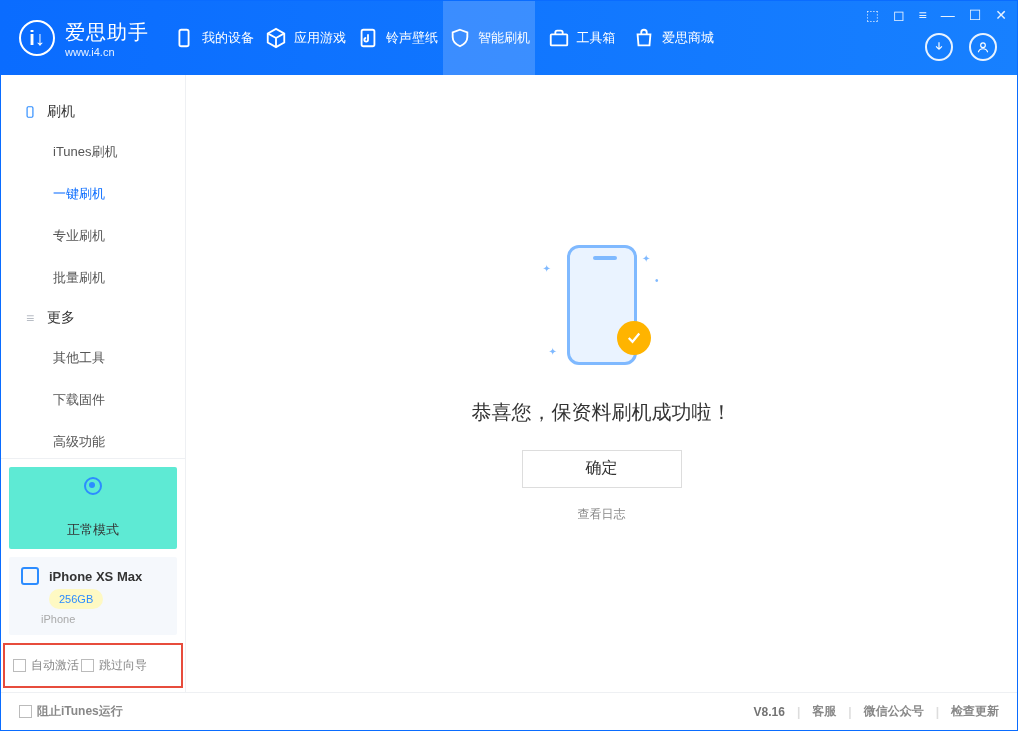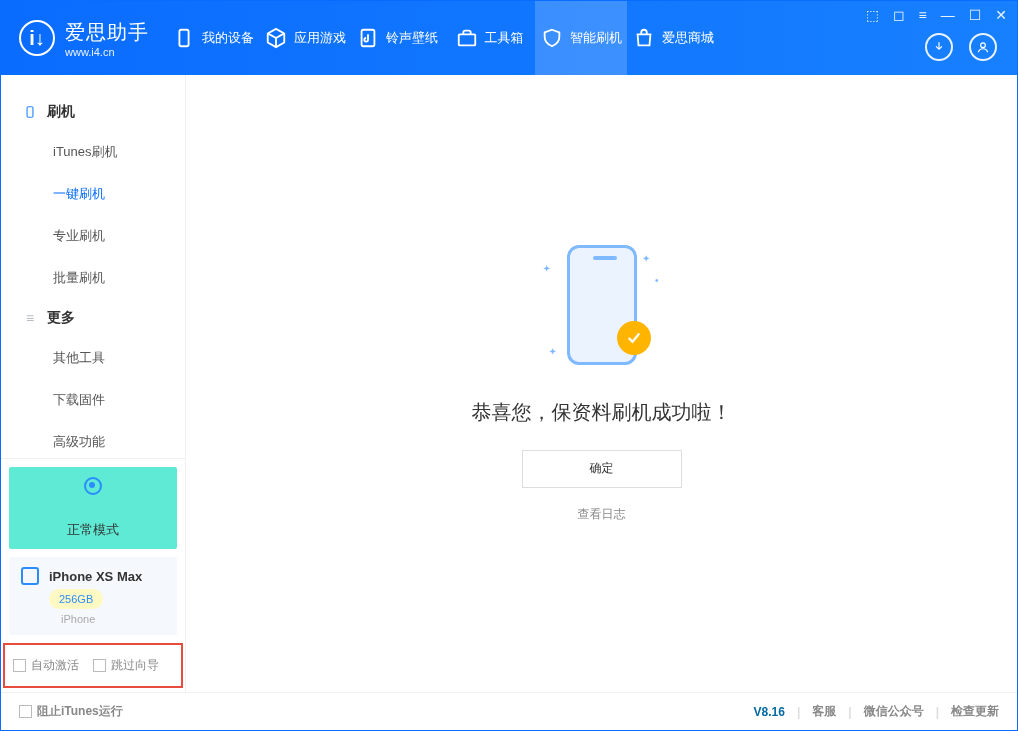--- a/index.html
+++ b/index.html
@@ -21,62 +21,62 @@
 .win-controls { position: absolute; top: 6px; right: 10px; display: flex; gap: 14px; font-size: 14px; opacity: .9; }
 .win-controls span { cursor: pointer; }
 
 .header-right { position: absolute; right: 20px; top: 32px; display: flex; gap: 16px; }
 .circ-btn { width: 28px; height: 28px; border: 2px solid rgba(255,255,255,.9); border-radius: 50%; display: flex; align-items: center; justify-content: center; cursor: pointer; }
 
 
 .body { display: flex; height: 617px; }
 .sidebar { width: 185px; border-right: 1px solid #eef0f3; display: flex; flex-direction: column; }
 .side-scroll { flex: 1; overflow: auto; padding-top: 18px; }
-.side-group-title { display: flex; align-items: center; gap: 10px; padding: 10px 22px; color: #333; font-size: 14px; font-weight: bold; }
+.side-group-title { display: flex; align-items: center; gap: 10px; padding: 10px 22px; color: #333; font-size: 14px; }
 .side-group-title .gicon { width: 14px; height: 14px; display: flex; align-items: center; justify-content: center; color: #2c8cff; }
 .gicon.gray { color: #b8bdc5; }
 .side-item { padding: 12px 22px 12px 52px; font-size: 13px; color: #555; cursor: pointer; }
 .side-item.active { color: #0a6cff; }
 
 .side-bottom { border-top: 1px solid #eef0f3; }
 .mode-box { background: #5eead4; margin: 0 8px 8px 8px; border-radius: 2px; padding: 10px 12px; display: flex; align-items: center; gap: 26px; font-size: 13px; color: #333; flex-direction: column; }
 .mode-box .micon { width: 18px; height: 18px; border: 2px solid #2c8cff; border-radius: 50%; position: relative; }
 .mode-box .micon::after { content: ''; width: 6px; height: 6px; background: #2c8cff; border-radius: 50%; position: absolute; top: 3px; left: 3px; }
 
 .device-box { background: #f5f8fc; margin: 0 8px 8px 8px; border-radius: 2px; padding: 10px 12px; }
 .device-row { display: flex; align-items: center; gap: 10px; }
 .dicon { width: 18px; height: 18px; border: 2px solid #2c8cff; border-radius: 3px; }
 .dname { font-size: 13px; font-weight: bold; color: #333; }
 .badge { display: inline-block; background: #fef9c3; color: #2c8cff; font-size: 11px; padding: 4px 10px; border-radius: 10px; margin-left: 28px; margin-top: 4px; }
-.dsub { margin-left: 40px; font-size: 11px; color: #aaa; margin-top: 4px; }
-
-.checks-box { border: 2px solid #e74c3c; margin: 4px 2px; padding: 12px 8px; display: flex; gap: 14px; font-size: 12px; color: #888; }
+.dsub { margin-left: 20px; font-size: 11px; color: #aaa; margin-top: 4px; }
+
+.checks-box { border: 2px solid #e74c3c; margin: 4px 2px; padding: 12px 8px; display: flex; gap: 2px; font-size: 12px; color: #888; }
 .chk { display: flex; align-items: center; gap: 5px; }
 .chkbox { width: 13px; height: 13px; border: 1px solid #bbb; background: #fff; }
 
 
 .main { flex: 1; position: relative; display: flex; flex-direction: column; align-items: center; justify-content: center; }
 .illus { width: 110px; height: 130px; position: relative; margin-bottom: 24px; }
 .phone { width: 70px; height: 120px; border: 3px solid #7fb9ff; border-radius: 12px; background: #eaf3ff; position: absolute; left: 20px; }
 .phone::before { content:''; position:absolute; width:24px; height:4px; background:#7fb9ff; border-radius:2px; top:8px; left:23px;}
 .check-badge { width: 34px; height: 34px; background: #ffb400; border-radius: 50%; position: absolute; bottom: 20px; right: 6px; display: flex; align-items: center; justify-content: center; }
 .check-badge svg { width: 18px; height: 18px; }
 .sparkle { position: absolute; color: #7fb9ff; font-size: 10px; }
 .s1 { top: 18px; left: -4px; } .s2 { top: 8px; right: 6px; } .s3 { bottom: 18px; left: 2px; } .s4 { top: 30px; right: -2px; }
 
 .success-text { font-size: 20px; color: #333; margin-bottom: 24px; }
-.ok-btn { width: 160px; height: 38px; border: 1px solid #ddd; background: #fff; font-size: 12px; color: #333; cursor: pointer; margin-bottom: 18px; }
+.ok-btn { width: 160px; height: 38px; border: 1px solid #ddd; background: #fff; font-size: 16px; color: #333; cursor: pointer; margin-bottom: 18px; }
 .log-link { font-size: 12px; color: #888; cursor: pointer; }
 
 
 .footer { height: 38px; border-top: 1px solid #eef0f3; display: flex; align-items: center; padding: 0 18px; font-size: 12px; color: #888; font-weight: bold; }
 .footer .chk { color: #888; }
 .footer-right { margin-left: auto; display: flex; align-items: center; gap: 12px; }
 .footer-right .sep { color: #ddd; }
-.ver { color: #0369a1; }
+.ver { color: #737373; }
 .flink { cursor: pointer; }
 </style>
 </head>
 <body>
 
 <div class="header">
   <div class="logo">
     <div class="logo-icon">i↓</div>
     <div class="logo-text">
       <div class="cn">爱思助手</div>
@@ -103,36 +103,36 @@
     </div>
     <div class="tab">
       <div class="ticon">
           <svg viewBox="0 0 24 24" width="22" height="22" fill="none" stroke="#fff" stroke-width="2">
             <rect x="5" y="3" width="14" height="18" rx="2"></rect>
             <path d="M12 8v6a2 2 0 1 1-2-2"></path>
           </svg>
         </div>
       <span>铃声壁纸</span>
     </div>
+    <div class="tab active">
+      <div class="ticon">
+          <svg viewBox="0 0 24 24" width="22" height="22" fill="none" stroke="#fff" stroke-width="2">
+            <path d="M12 3l8 3v5c0 5-3.5 8-8 10-4.5-2-8-5-8-10V6l8-3z"></path>
+          </svg>
+        </div>
+      <span>智能刷机</span>
+    </div>
     <div class="tab">
       <div class="ticon">
           <svg viewBox="0 0 24 24" width="22" height="22" fill="none" stroke="#fff" stroke-width="2">
             <rect x="3" y="8" width="18" height="12" rx="1"></rect>
             <path d="M8 8V6a2 2 0 0 1 2-2h4a2 2 0 0 1 2 2v2"></path>
           </svg>
         </div>
       <span>工具箱</span>
-    </div>
-    <div class="tab active">
-      <div class="ticon">
-          <svg viewBox="0 0 24 24" width="22" height="22" fill="none" stroke="#fff" stroke-width="2">
-            <path d="M12 3l8 3v5c0 5-3.5 8-8 10-4.5-2-8-5-8-10V6l8-3z"></path>
-          </svg>
-        </div>
-      <span>智能刷机</span>
     </div>
     <div class="tab">
       <div class="ticon">
           <svg viewBox="0 0 24 24" width="22" height="22" fill="none" stroke="#fff" stroke-width="2">
             <path d="M5 8h14l-1 12H6L5 8z"></path>
             <path d="M9 8V6a3 3 0 0 1 6 0v2"></path>
           </svg>
         </div>
       <span>爱思商城</span>
     </div>

